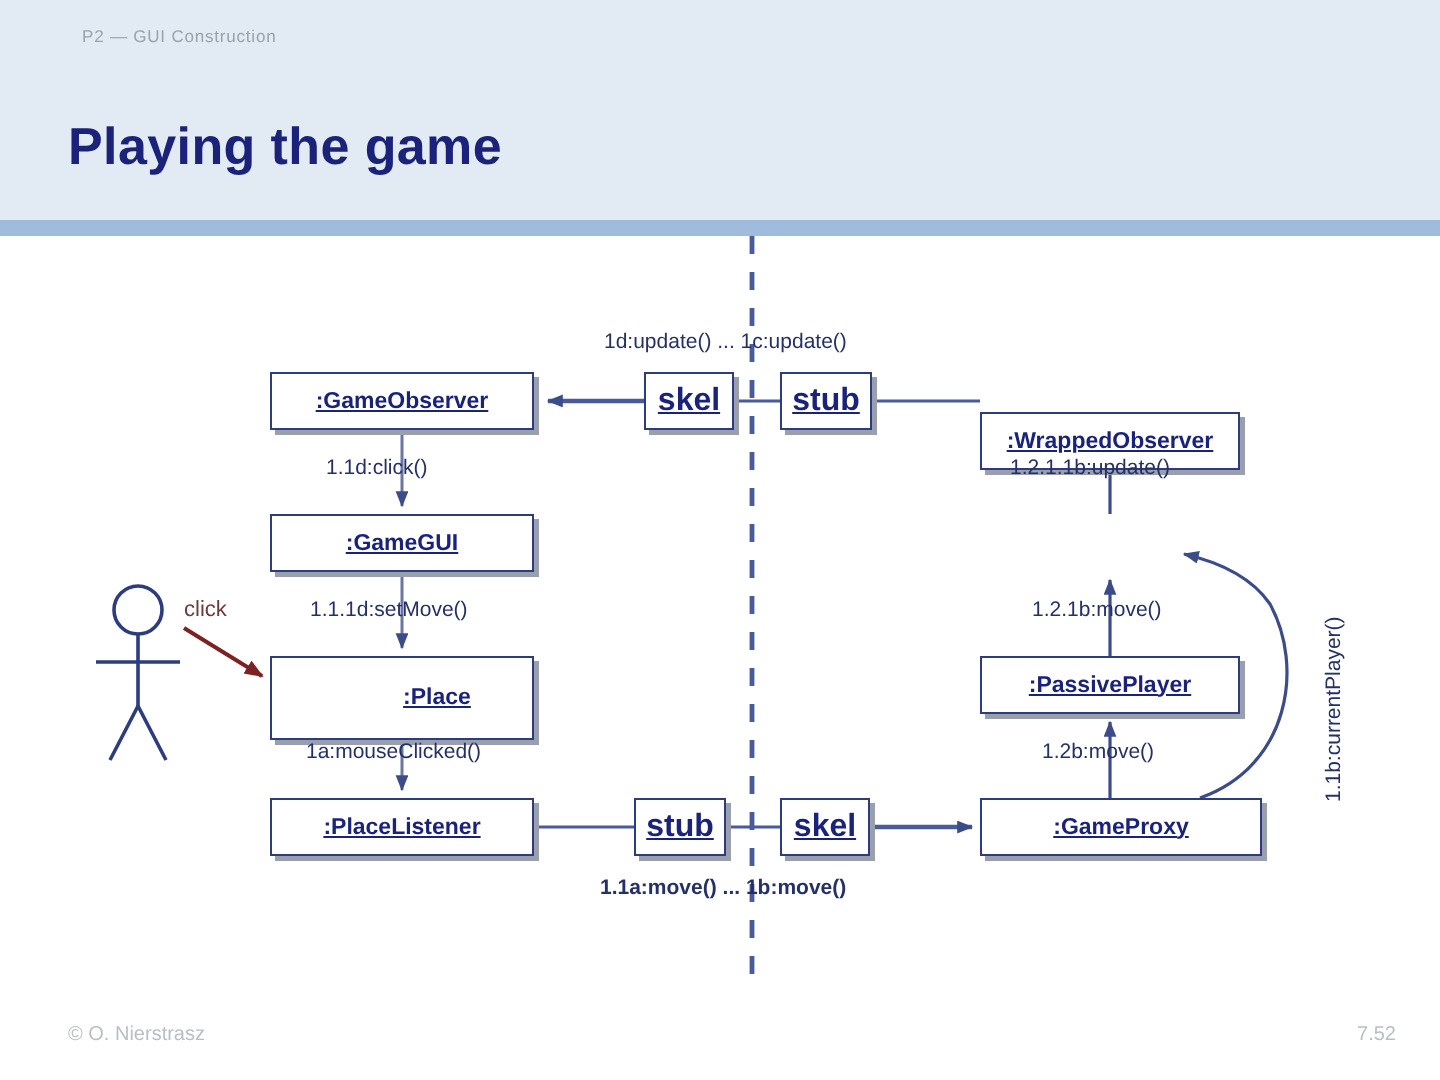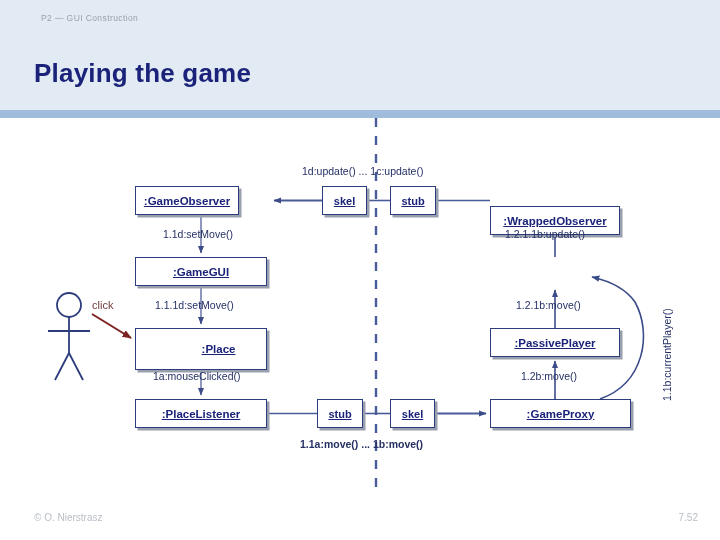--- a/index.html
+++ b/index.html
@@ -83,21 +83,21 @@
     box-shadow: 2.5px 2.5px 0 0 #9a9fae;
     display: flex;
     align-items: center;
     justify-content: center;
     color: #1a2379;
     font-weight: bold;
     font-size: 11.5px;
     text-decoration: underline;
     white-space: nowrap;
   }
-  .node.small { font-size: 11px; text-align: center; }
+  .node.small { font-size: 16px; text-align: center; }
   .edge-label {
     position: absolute;
     font-size: 10.5px;
     color: #253064;
     white-space: nowrap;
   }
   .edge-label.bold { font-weight: bold; }
   .edge-label.rot {
     transform: rotate(-90deg);
     transform-origin: left top;
@@ -160,21 +160,21 @@
       <line x1="363" y1="295.5" x2="390" y2="295.5" stroke="#4a5b9a" stroke-width="1.6"></line>
       <line x1="435" y1="295.5" x2="486" y2="295.5" stroke="#4a5b9a" stroke-width="2.2" marker-end="url(#arr)"></line>
 
       <line x1="555" y1="139" x2="555" y2="101" stroke="#3c4c88" stroke-width="1.6" marker-end="url(#arr)"></line>
       <line x1="555" y1="210" x2="555" y2="172" stroke="#3c4c88" stroke-width="1.6" marker-end="url(#arr)"></line>
       <line x1="555" y1="281" x2="555" y2="243" stroke="#3c4c88" stroke-width="1.6" marker-end="url(#arr)"></line>
 
       <path d="M 600 281 C 645 265, 652 215, 635 184 C 624 168, 605 162, 592 159" fill="none" stroke="#3c4c88" stroke-width="1.6" marker-end="url(#arr)"></path>
     </svg>
 
-    <div class="node" style="left:135px; top:68px; width:104px; height:29px;">
+    <div class="node" style="left:135px; top:68px; width:132px; height:29px;">
       <span>:GameObserver</span>
     </div>
 
     <div class="node small" style="left:322px; top:68px; width:45px; height:29px;">
       <span>skel</span>
     </div>
 
     <div class="node small" style="left:390px; top:68px; width:46px; height:29px;">
       <span>stub</span>
     </div>
@@ -207,21 +207,21 @@
     <div class="node small" style="left:390px; top:281px; width:45px; height:29px;">
       <span>skel</span>
     </div>
 
     <div class="node" style="left:490px; top:281px; width:141px; height:29px;align-items:center;">
       <span>:GameProxy</span>
     </div>
 
     <div class="edge-label" style="left:302px; top:47px;">1d:update() ... 1c:update()</div>
 
-    <div class="edge-label" style="left:163px; top:110px;">1.1d:setMove()</div>
+    <div class="edge-label" style="left:163px; top:110px;">1.1d:click()</div>
 
     <div class="edge-label" style="left:505px; top:110px;">1.2.1.1b:update()</div>
 
     <div class="edge-label" style="left:155px; top:181px;">1.1.1d:setMove()</div>
 
     <div class="edge-label" style="left:516px; top:181px;">1.2.1b:move()</div>
 
     <div class="edge-label" style="left:153px; top:252px;">1a:mouseClicked()</div>
 
     <div class="edge-label" style="left:521px; top:252px;">1.2b:move()</div>

